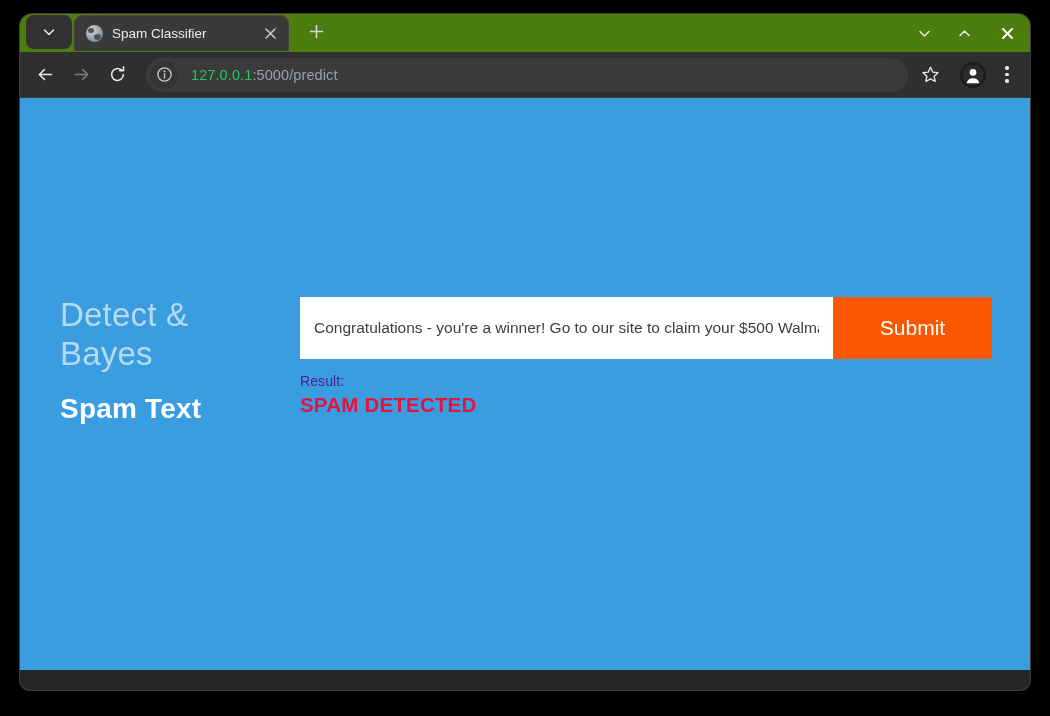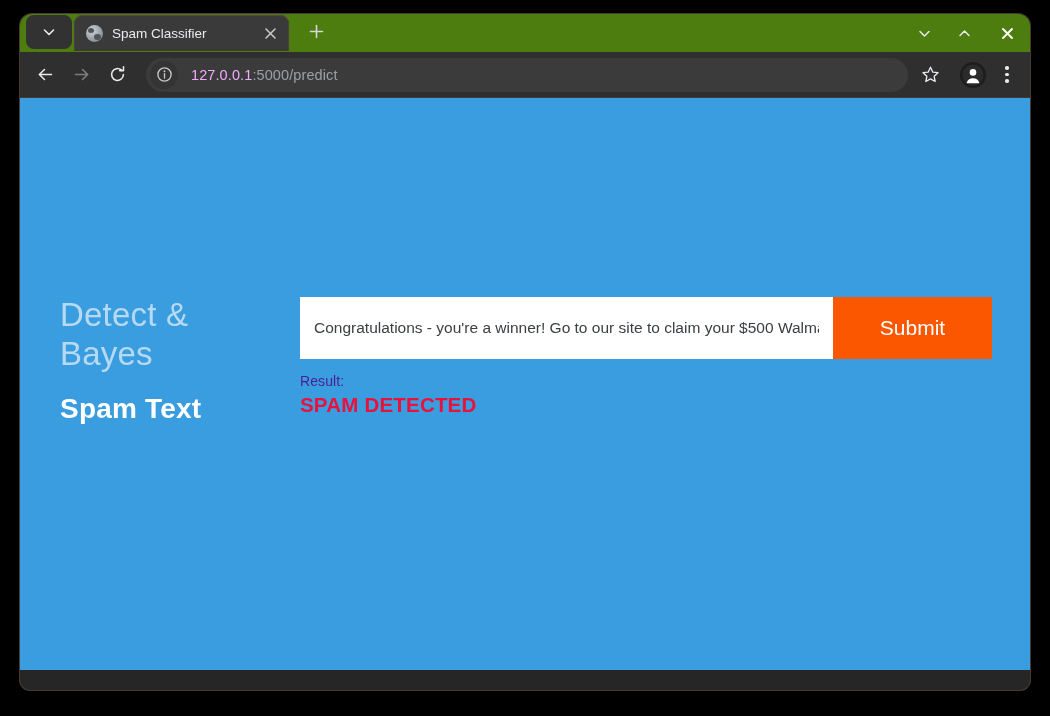--- a/index.html
+++ b/index.html
@@ -188,21 +188,21 @@
 
   #url-text {
     flex: 1 1 auto;
     margin-left: 13px;
     font-size: 14.5px;
     color: #9aa0a6;
     white-space: nowrap;
     overflow: hidden;
     letter-spacing: .1px;
   }
-  #url-text .host { color: #f0abfc; }
+  #url-text .host { color: #22c55e; }
 
   #bookmark-button {
     width: 32px; height: 32px; flex: 0 0 32px;
     display: flex; align-items: center; justify-content: center;
     cursor: pointer; margin-right: 6px;
   }
 
   #profile-button {
     width: 26px; height: 26px; flex: 0 0 26px;
     border-radius: 50%;

